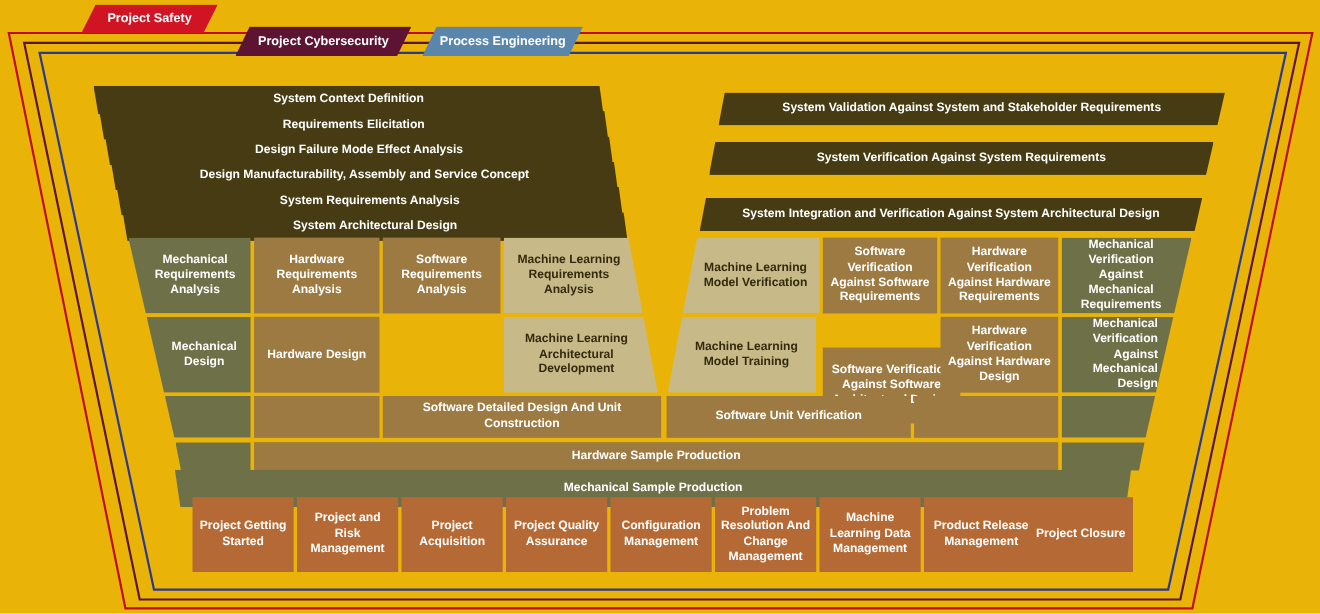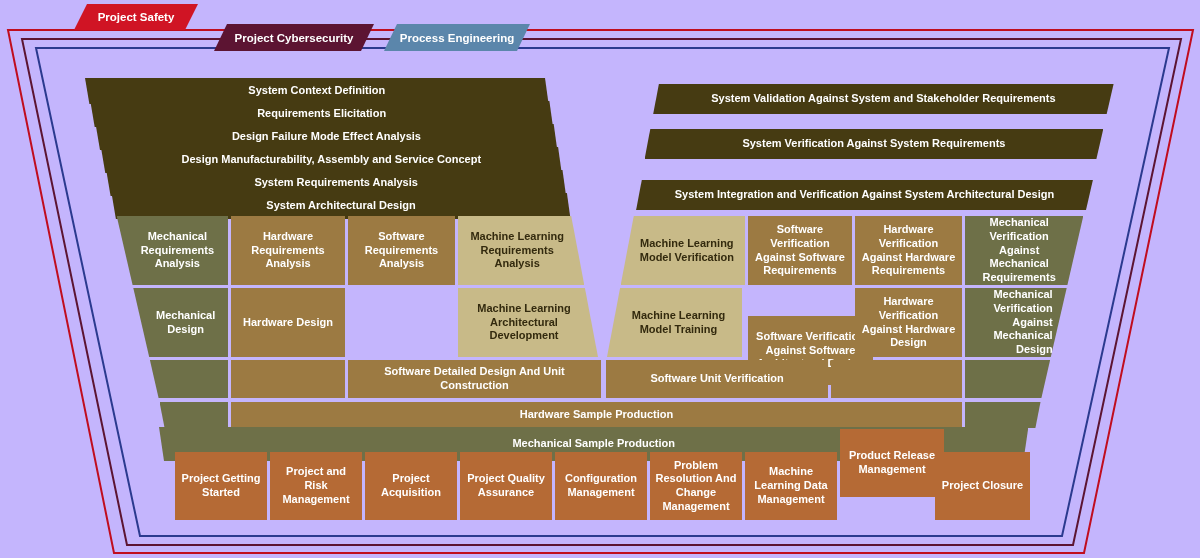--- a/index.html
+++ b/index.html
@@ -1,16 +1,16 @@
 <!DOCTYPE html>
 <html style="--frame-red: #c00d1e; --frame-maroon: #5c1432; --frame-blue: #2b3a8f; --tab-red: #d01424; --tab-maroon: #5c1432; --tab-blue: #5b86ab; --dark: #463b12; --olive: #6e7048; --brown: #9c7a42; --tan: #c8ba88; --tan-text: #332a0e; --orange: #b56a35;"><head>
 <meta charset="utf-8">
 <style>
   html,body{margin:0;padding:0;background:#fff;}
-  .canvas{position:relative;width:1200px;height:558px;background:#c4b5fd;overflow:hidden;
+  .canvas{position:relative;width:1200px;height:558px;background:#eab308;overflow:hidden;
           font-family:"Liberation Sans",sans-serif;}
   .frames{position:absolute;left:0;top:0;width:1200px;height:558px;}
   .frames polygon{fill:none;stroke-width:2px;}
   .frame-red{stroke:var(--frame-red);}
   .frame-maroon{stroke:var(--frame-maroon);}
   .frame-blue{stroke:var(--frame-blue);}
   .tab{position:absolute;display:flex;align-items:center;justify-content:center;
        color:#fff;font-weight:bold;font-size:11.5px;
        clip-path:polygon(13px 0,100% 0,calc(100% - 13px) 100%,0 100%);}
   .tab-red{background:var(--tab-red);}
@@ -94,16 +94,16 @@
 
   <div class="cell olive trap" style="left:159px;top:427px;width:869.4px;height:34px;">Mechanical Sample Production</div>
 
   <div class="cell orange" style="left:175px;top:452px;width:92px;height:68px;">Project Getting Started</div>
   <div class="cell orange" style="left:270px;top:452px;width:92px;height:68px;">Project and Risk Management</div>
   <div class="cell orange" style="left:365px;top:452px;width:92px;height:68px;">Project Acquisition</div>
   <div class="cell orange" style="left:460px;top:452px;width:92px;height:68px;">Project Quality Assurance</div>
   <div class="cell orange" style="left:555px;top:452px;width:92px;height:68px;">Configuration Management</div>
   <div class="cell orange" style="left:650px;top:452px;width:92px;height:68px;">Problem Resolution And Change Management</div>
   <div class="cell orange" style="left:745px;top:452px;width:92px;height:68px;">Machine Learning Data Management</div>
-  <div class="cell orange" style="left:840px;top:429px;width:104px;height:68px;">Product Release Management</div>
+  <div class="cell orange" style="left:840px;top:452px;width:104px;height:68px;">Product Release Management</div>
   <div class="cell orange" style="left:935px;top:452px;width:95px;height:68px;">Project Closure</div>
 
 </div>
 
 </body></html>

